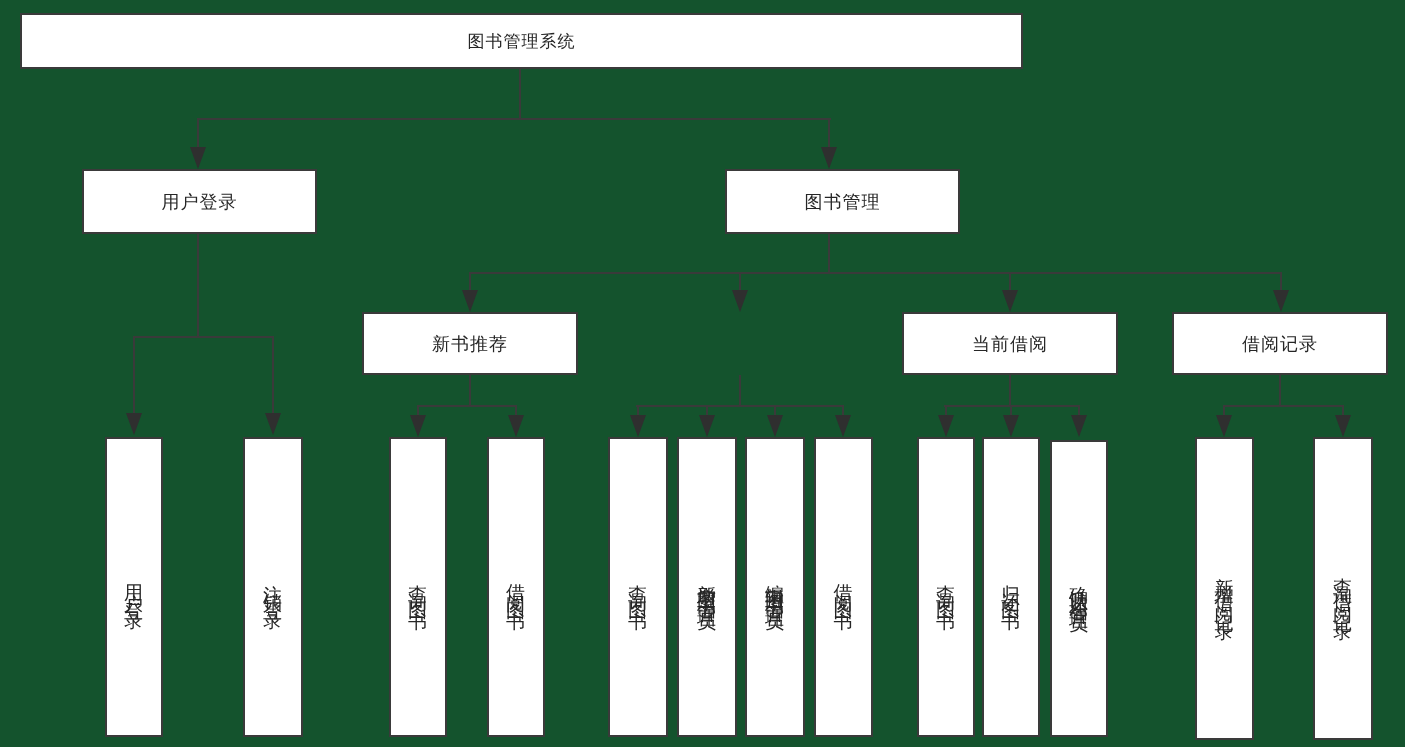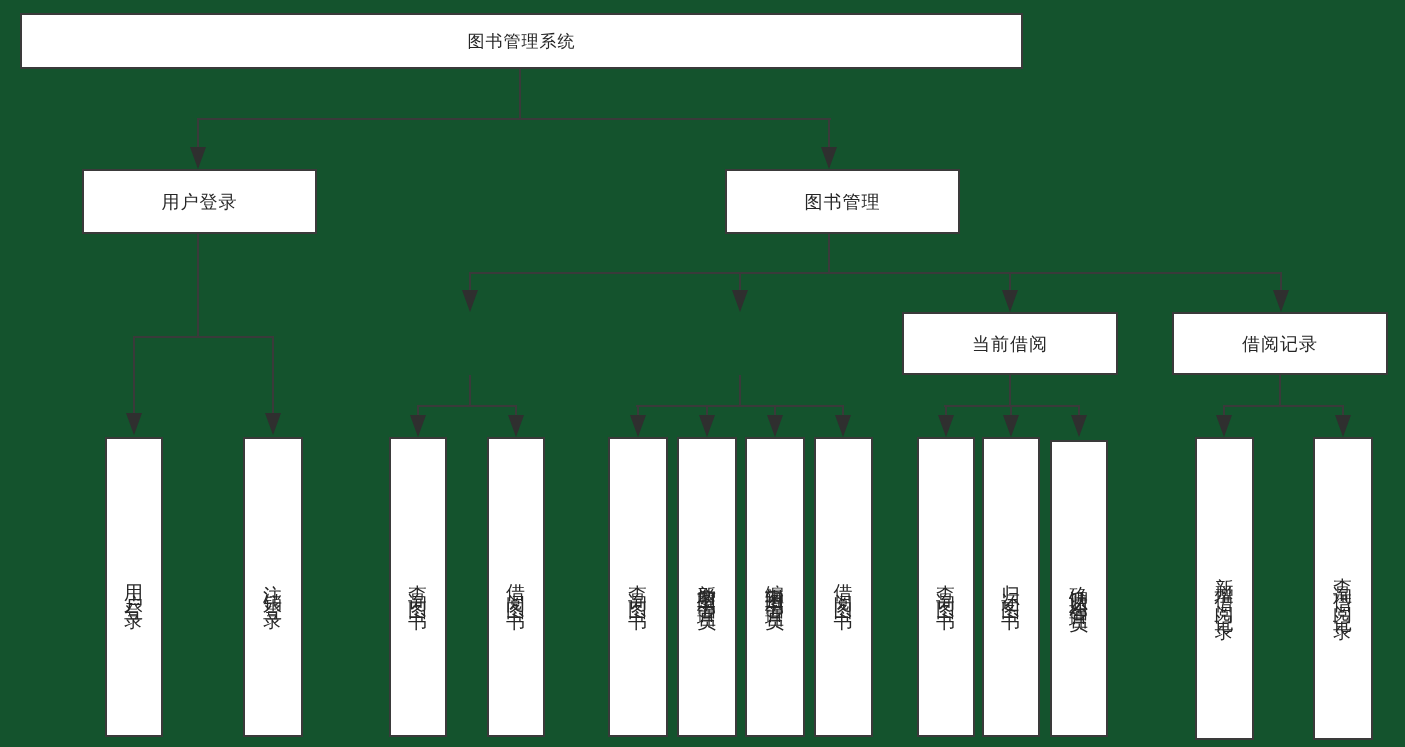--- a/index.html
+++ b/index.html
@@ -64,20 +64,23 @@
   <div class="hline" style="left:469px;top:272px;width:813px;"></div>
   <div class="vline" style="left:469px;top:272px;height:20px;"></div>
   <div class="vline" style="left:739px;top:272px;height:20px;"></div>
   <div class="vline" style="left:1009px;top:272px;height:20px;"></div>
   <div class="vline" style="left:1280px;top:272px;height:20px;"></div>
   <div class="arrow" style="left:462px;top:290px;"></div>
   <div class="arrow" style="left:732px;top:290px;"></div>
   <div class="arrow" style="left:1002px;top:290px;"></div>
   <div class="arrow" style="left:1273px;top:290px;"></div>
 
+  <div class="box" style="left:362px;top:312px;width:216px;height:63px;">
+    <span>新书推荐</span>
+  </div>
   <div class="box" style="left:1172px;top:312px;width:216px;height:63px;">
     <span>借阅记录</span>
   </div>
   <div class="box" style="left:902px;top:312px;width:216px;height:63px;">
     <span>当前借阅</span>
   </div>
 
   <div class="vline" style="left:469px;top:375px;height:32px;"></div>
   <div class="hline" style="left:417px;top:405px;width:100px;"></div>
   <div class="vline" style="left:417px;top:405px;height:12px;"></div>

